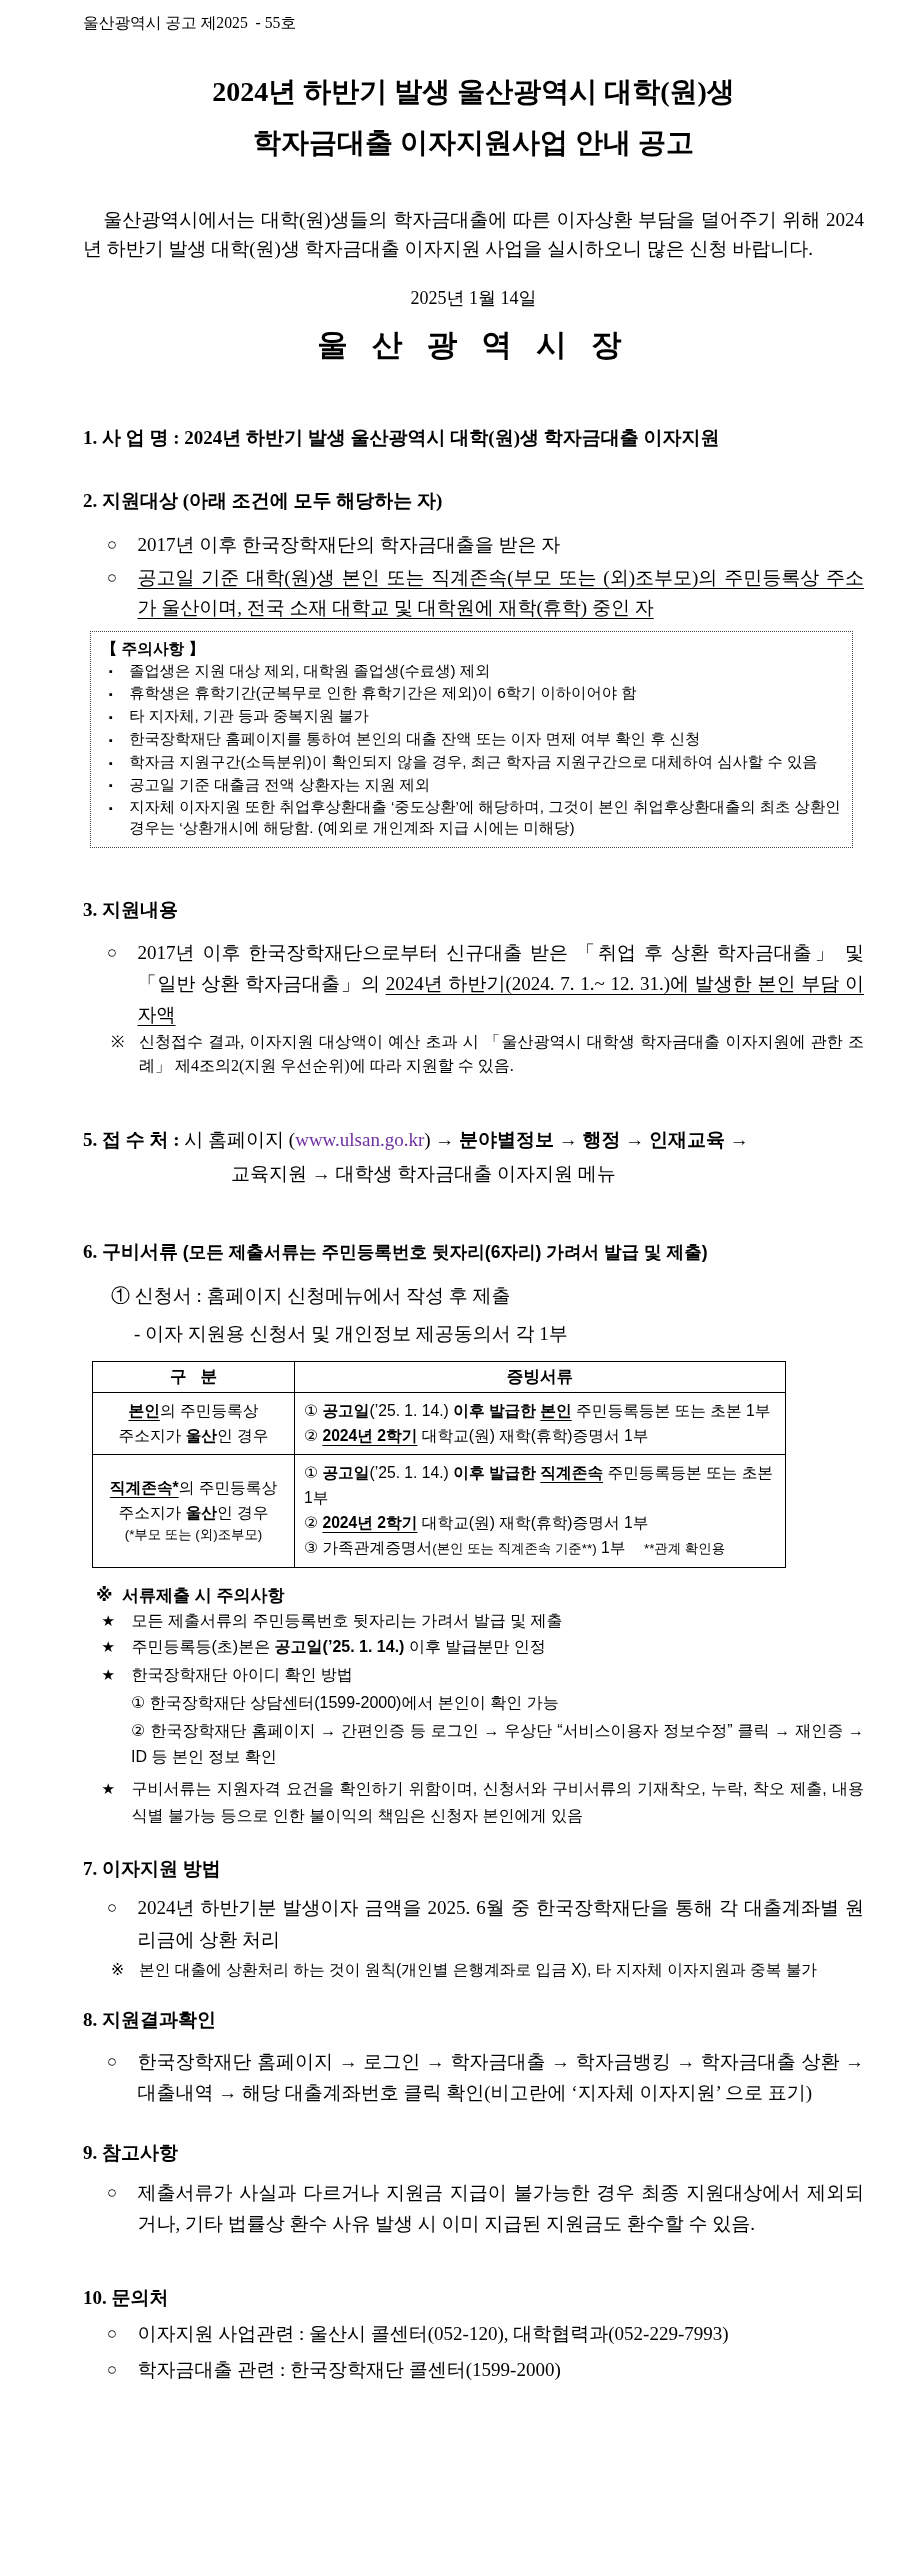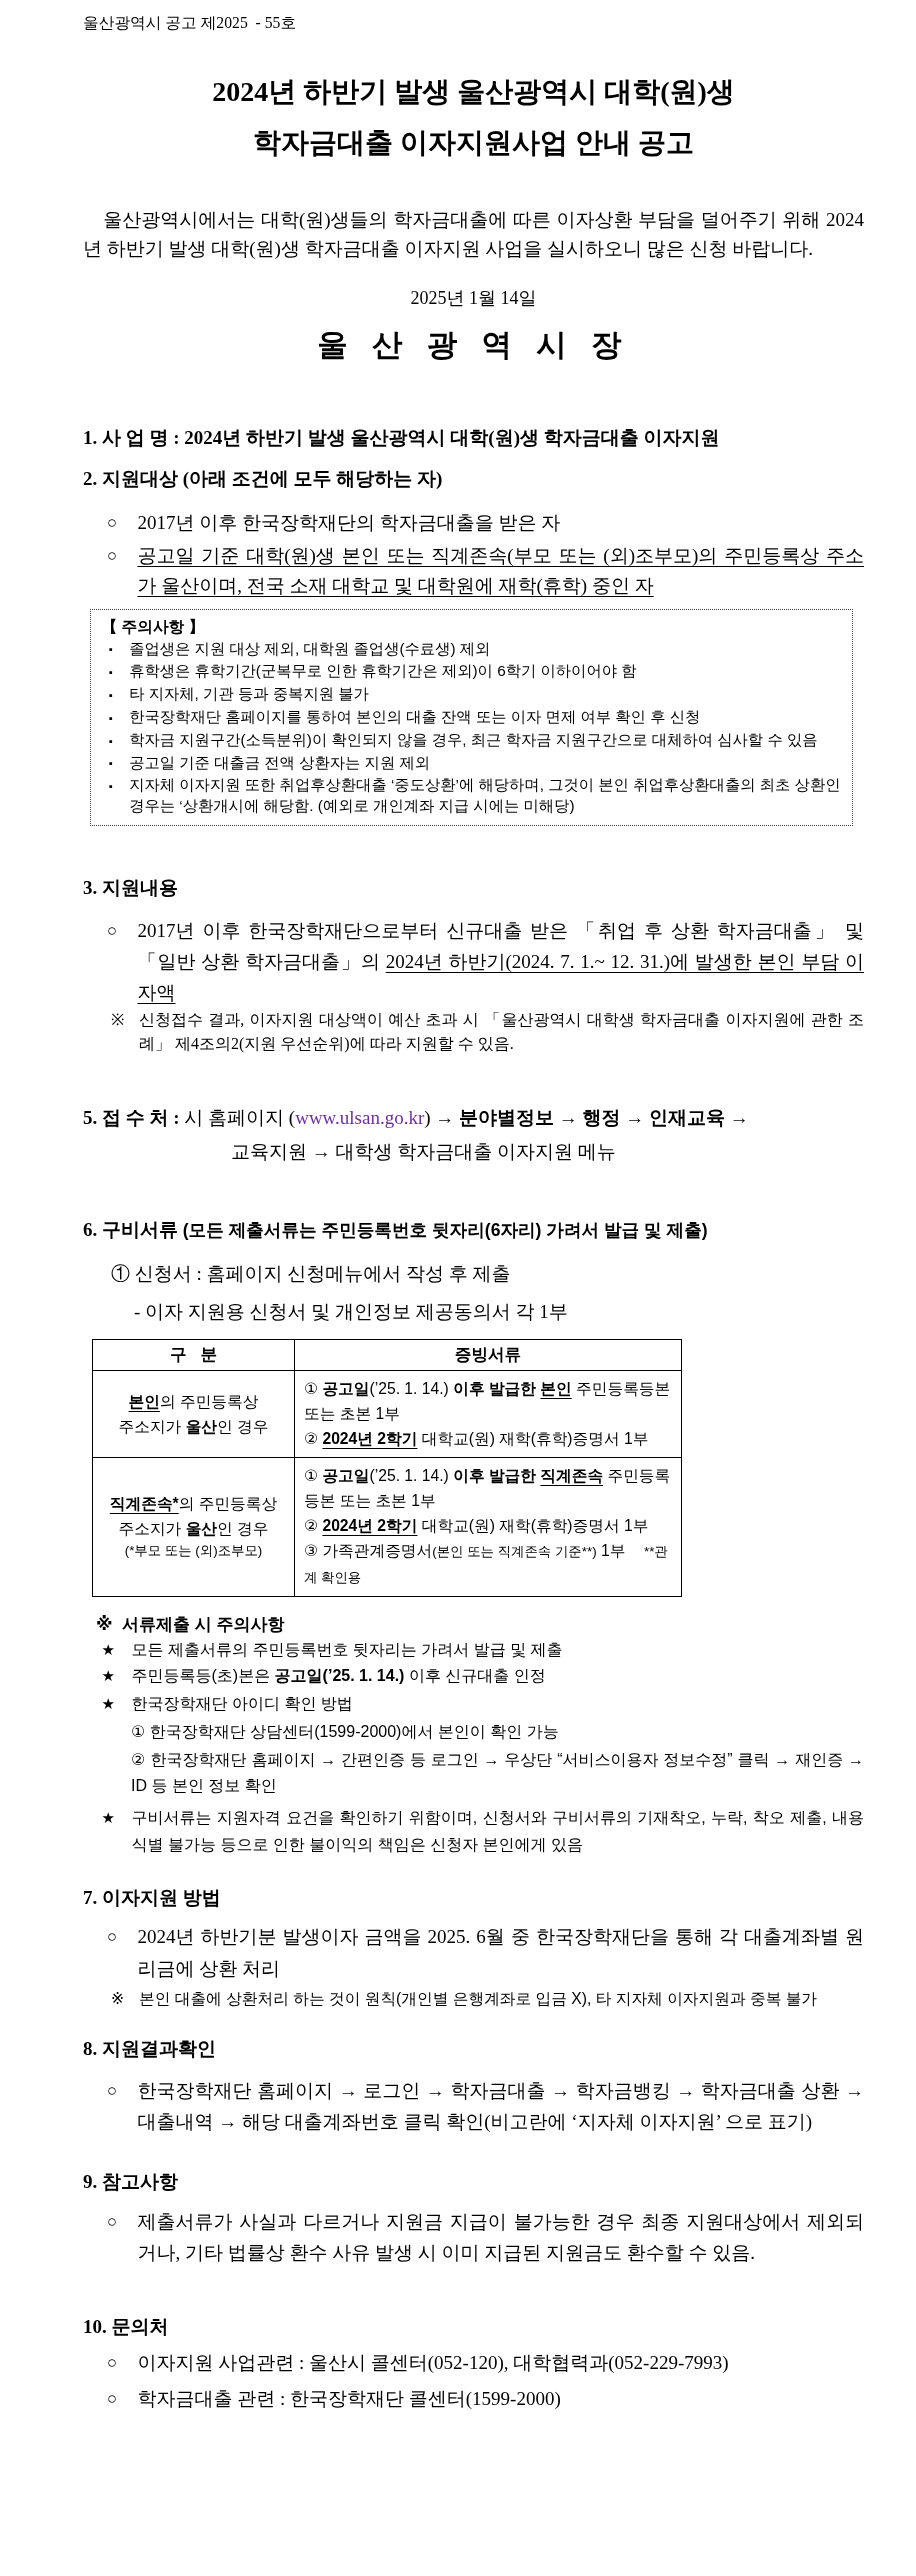--- a/index.html
+++ b/index.html
@@ -35,21 +35,21 @@
     margin:7.4px 0 0 6.5px; width:763px; box-sizing:border-box;
     border:1.4px dotted #444; padding:4.6px 11px 8.3px 11px;
     font-family:"Liberation Sans","DejaVu Sans",sans-serif;
   }
   .nb-title { font-weight:bold; font-size:15.7px; line-height:23px; }
   .nb-item { display:flex; padding-left:7.4px; font-size:15.3px; line-height:21px; }
   .nb-item .nb-marker { flex:0 0 20.3px; font-size:11px; padding-top:1.8px; }
   .nb-item .nb-text { flex:1; text-align:justify; }
 
   .doc-table {
-    margin:11px 0 0 9.2px; width:590px; border-collapse:collapse; table-layout:fixed;
+    margin:11px 0 0 9.2px; width:694px; border-collapse:collapse; table-layout:fixed;
     font-family:"Liberation Sans","DejaVu Sans",sans-serif; font-size:15.7px;
   }
   .doc-table th, .doc-table td { border:1.8px solid #000; }
   .doc-table th { font-size:16.6px; font-weight:bold; text-align:center; padding:2.8px 1.8px; height:24px; }
   .col1 { width:197px; }
   .cell-left { text-align:center; padding:5.5px 3.7px; line-height:25px; }
   .cell-right { padding:5.5px 9.2px; line-height:25px; }
   .small { font-size:13.4px; }
   .rel-note { margin-left:18.5px; }
 
@@ -76,21 +76,21 @@
   </div>
 
   <p class="intro">울산광역시에서는 대학(원)생들의 학자금대출에 따른 이자상환 부담을 덜어주기 위해 2024년 하반기 발생 대학(원)생 학자금대출 이자지원 사업을 실시하오니 많은 신청 바랍니다.</p>
 
   <div class="date-line">2025년 1월 14일</div>
 
   <div class="signer">울 산 광 역 시 장</div>
 
   <div class="sec-h" style="margin-top:57px;">1. 사 업 명 : 2024년 하반기 발생 울산광역시 대학(원)생 학자금대출 이자지원</div>
 
-  <div class="sec-h" style="margin-top:13px;"><span>2. 지원대상 </span><span>(아래 조건에 모두 해당하는 자)</span></div>
+  <div class="sec-h" style="margin-top:35px;"><span>2. 지원대상 </span><span>(아래 조건에 모두 해당하는 자)</span></div>
 
   <div class="li" style="margin-top:15px;">
     <span class="marker">○</span>
     <span class="li-text">2017년 이후 한국장학재단의 학자금대출을 받은 자</span>
   </div>
   <div class="li" style="margin-top:1.8px;">
     <span class="marker">○</span>
     <span class="li-text u">공고일 기준 대학(원)생 본인 또는 직계존속(부모 또는 (외)조부모)의 주민등록상 주소가 울산이며, 전국 소재 대학교 및 대학원에 재학(휴학) 중인 자</span>
   </div>
 
@@ -179,21 +179,21 @@
   <div class="notes-h" style="margin-top:16.6px;">
     <span class="marker">※</span>
     <span>서류제출 시 주의사항</span>
   </div>
   <div class="star-item">
     <span class="marker">★</span>
     <span class="star-text">모든 제출서류의 주민등록번호 뒷자리는 가려서 발급 및 제출</span>
   </div>
   <div class="star-item">
     <span class="marker">★</span>
-    <span class="star-text"><span>주민등록등(초)본은 </span><span class="b">공고일(’25. 1. 14.)</span><span> 이후 신규대출 인정</span></span>
+    <span class="star-text"><span>주민등록등(초)본은 </span><span class="b">공고일(’25. 1. 14.)</span><span> 이후 발급분만 인정</span></span>
   </div>
   <div class="star-item" style="margin-top:1.8px;">
     <span class="marker">★</span>
     <span class="star-text">한국장학재단 아이디 확인 방법</span>
   </div>
   <div class="star-sub" style="margin-top:1.8px;">
     <span class="sub-text">① 한국장학재단 상담센터(1599-2000)에서 본인이 확인 가능</span>
   </div>
   <div class="star-sub" style="margin-top:1.8px;">
     <span class="sub-text">② 한국장학재단 홈페이지 → 간편인증 등 로그인 → 우상단 “서비스이용자 정보수정” 클릭 → 재인증 → ID 등 본인 정보 확인</span>

